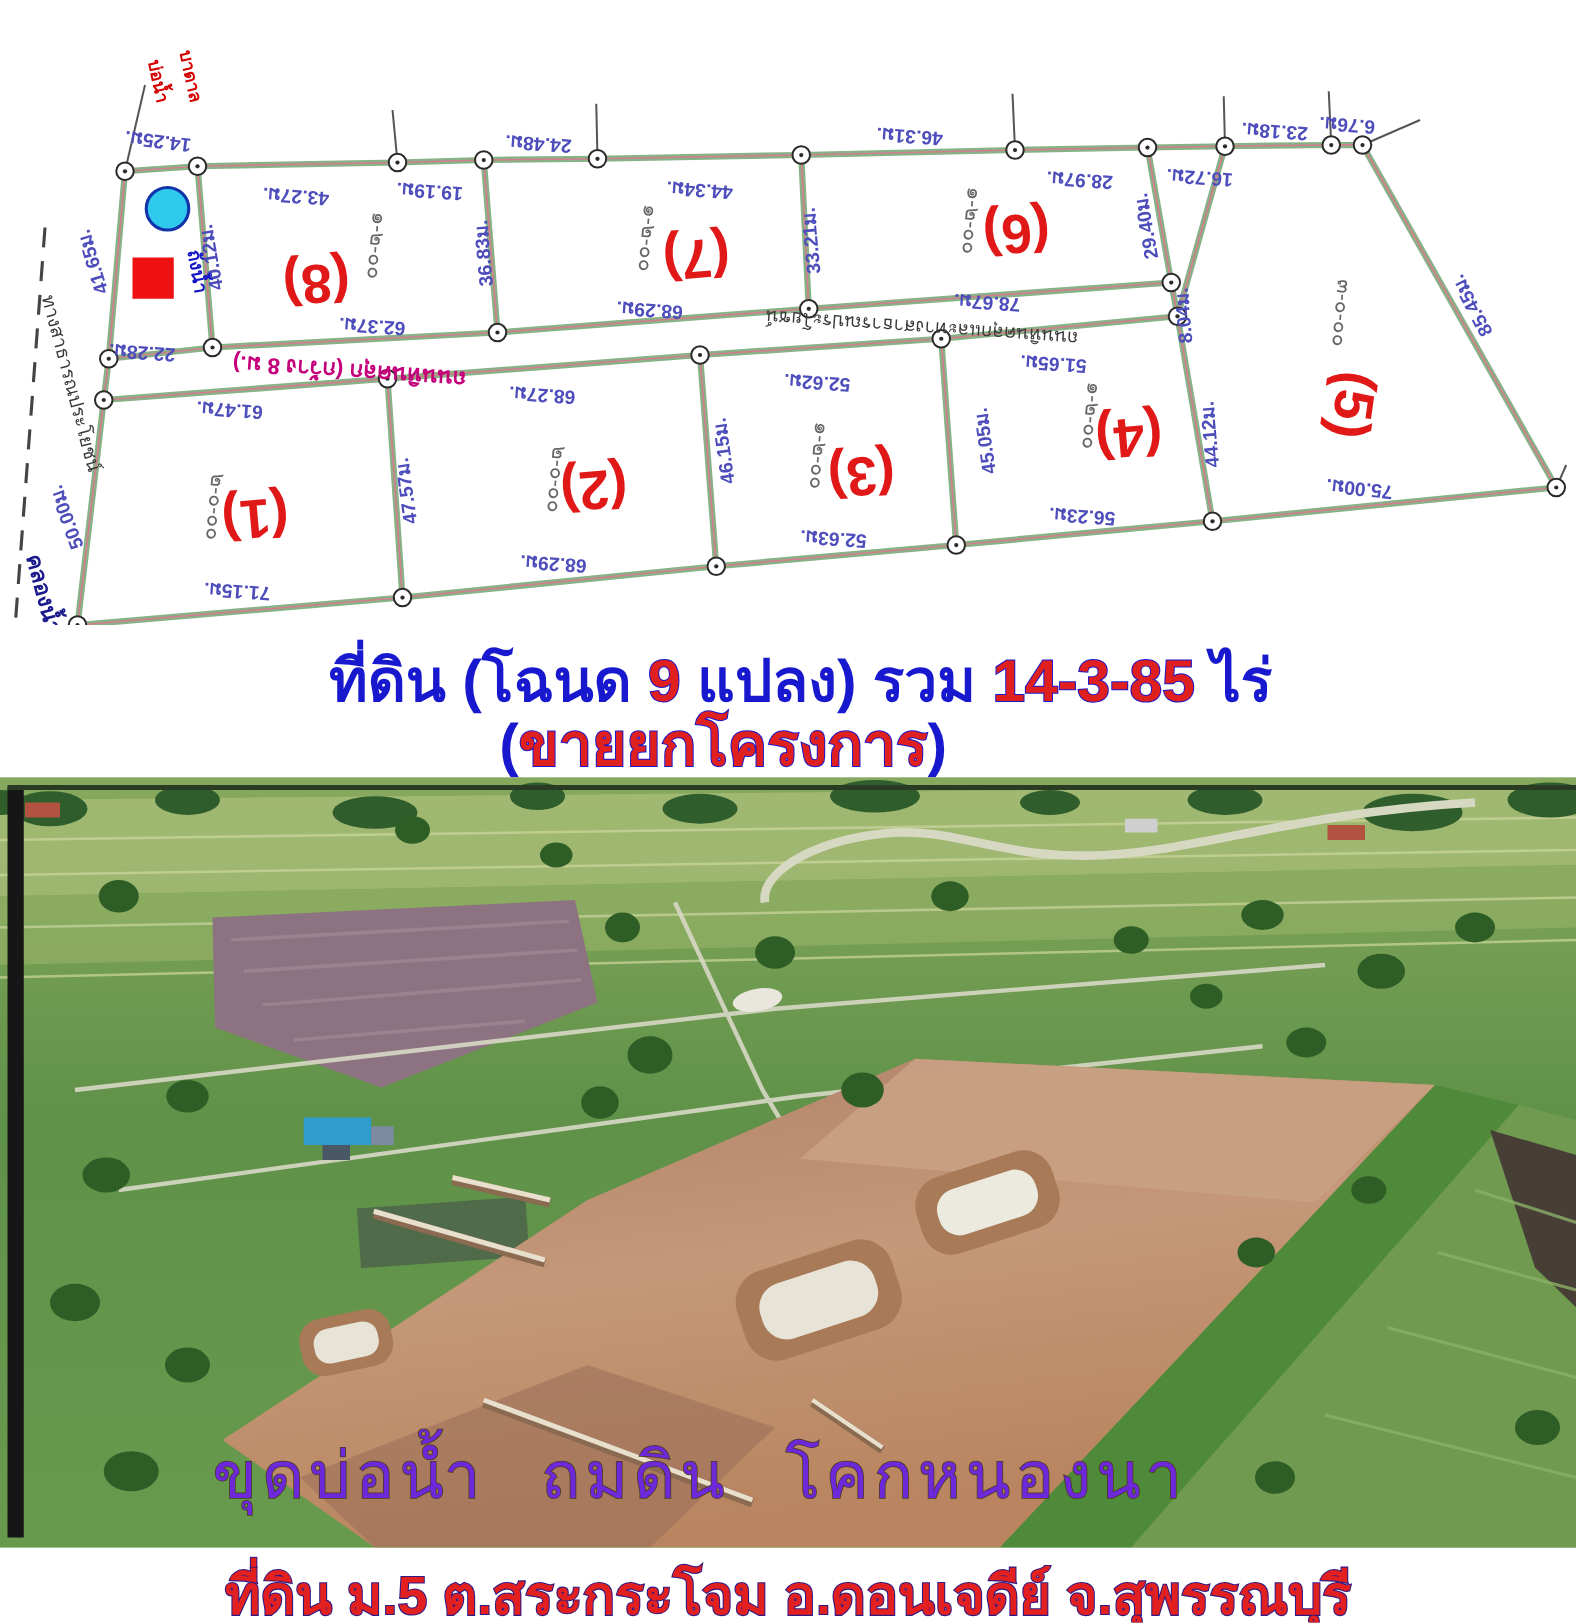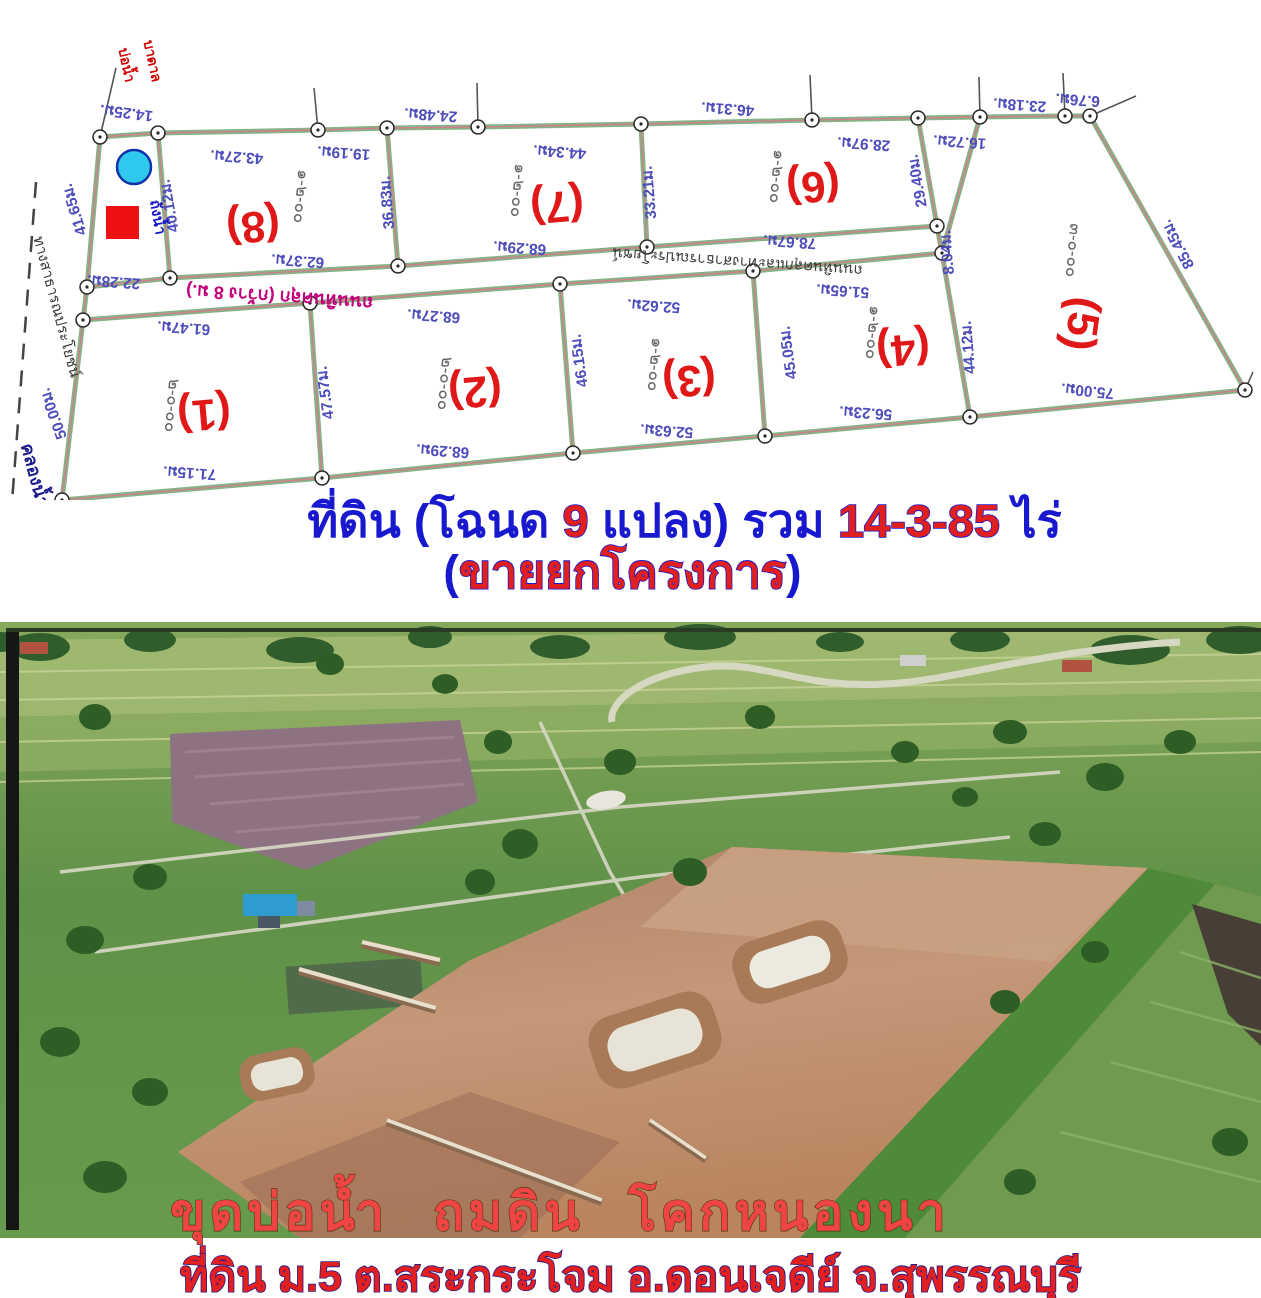--- a/index.html
+++ b/index.html
@@ -1,29 +1,29 @@
 <!DOCTYPE html>
 <html><head>
 <meta charset="utf-8">
 <style>
   html,body{margin:0;padding:0;}
   body{
     width:1261px;height:1298px;position:relative;background:#ffffff;
     font-family:"Liberation Sans",sans-serif;overflow:hidden;
   }
   #map-area{position:absolute;left:0;top:0;width:1261px;height:500px;}
-  #headline{position:absolute;left:0;top:496px;width:1061px;text-align:center;line-height:1.08;padding-left:44px;}
+  #headline{position:absolute;left:0;top:520px;width:1061px;text-align:center;line-height:1.08;}
   .hl-line1{font-size:47px;font-weight:bold;transform:translateX(110px);white-space:nowrap;}
   .hl-line2{font-size:47px;font-weight:bold;transform:translateX(48px);white-space:nowrap;}
   .hl-blue{color:#1818cf;}
   .hl-red{color:#e01f1f;-webkit-text-stroke:1.6px #1818cf;paint-order:stroke fill;}
   #photo-wrap{position:absolute;left:0;top:622px;width:1261px;height:616px;background:#6a9750;}
   #photo-overlay-text{
-    position:absolute;left:170px;top:1170px;width:1000px;
-    font-size:52px;font-weight:bold;color:#ef4444;white-space:nowrap;
+    position:absolute;left:170px;top:1138px;width:1000px;
+    font-size:52px;font-weight:normal;color:#6d28d9;white-space:nowrap;
     -webkit-text-stroke:1.2px #4a3c14;paint-order:stroke fill;
     word-spacing:26px;letter-spacing:4px;
   }
   #footer-caption{
     position:absolute;left:0;top:1242px;width:1261px;text-align:center;
     font-size:43px;font-weight:bold;color:#e22020;white-space:nowrap;
     -webkit-text-stroke:1.7px #2d1a86;paint-order:stroke fill;
   }
 </style>
 </head>

